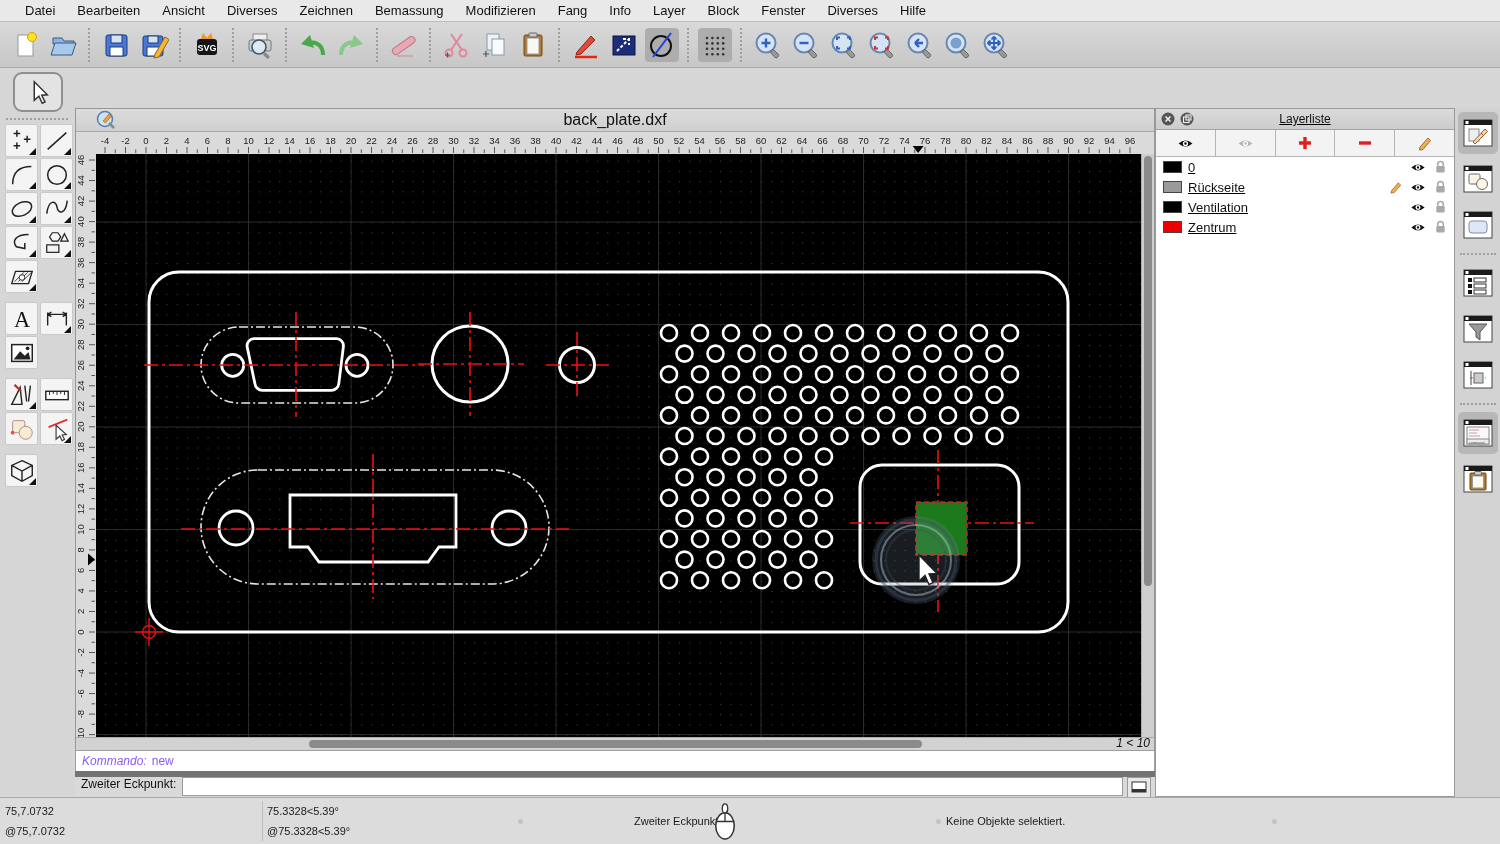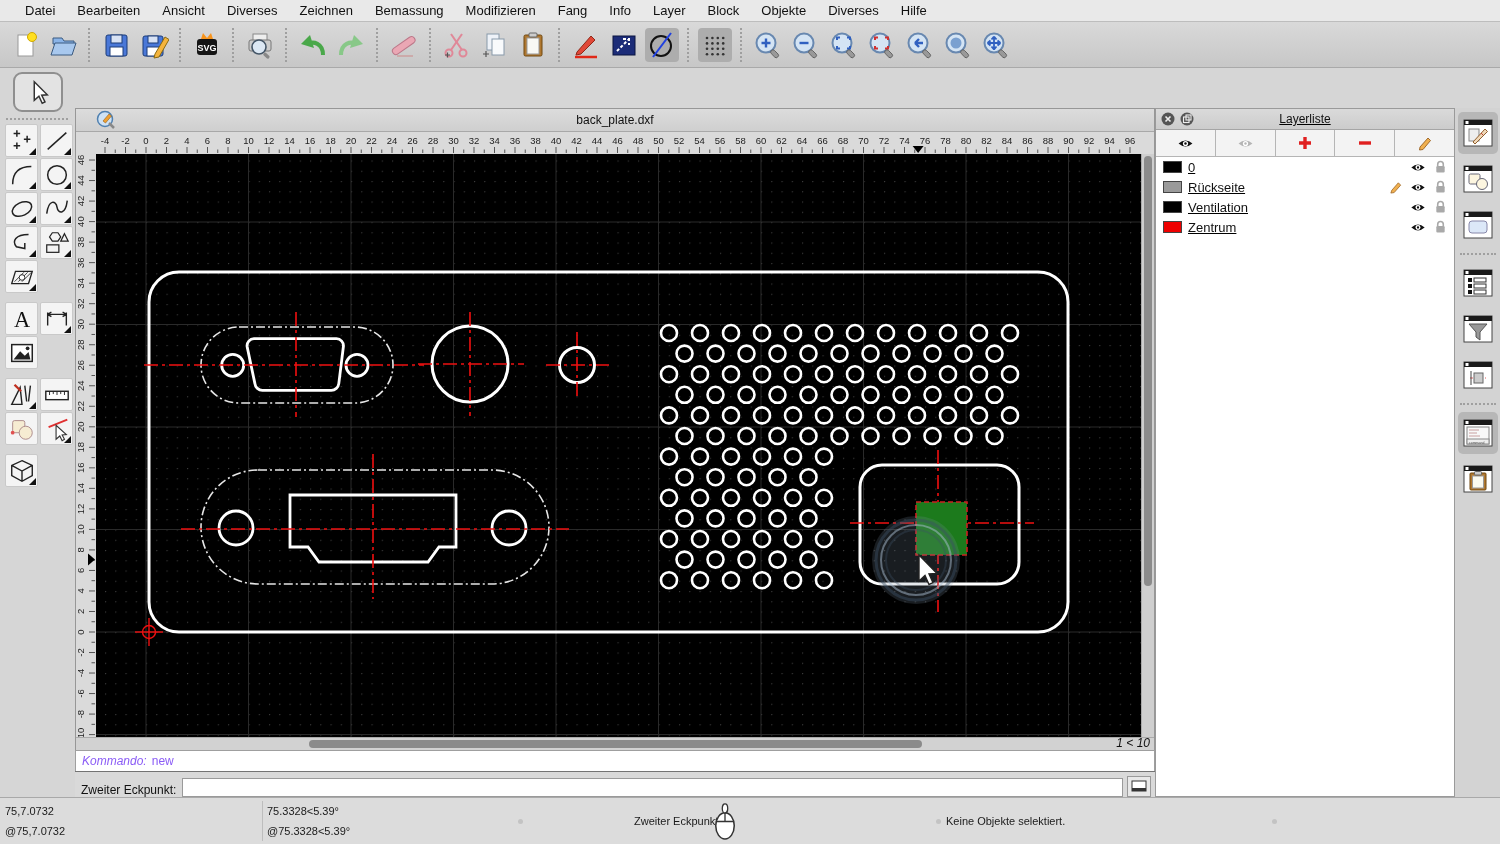--- a/index.html
+++ b/index.html
@@ -31,39 +31,39 @@
   .tool.sub:after{content:"";position:absolute;right:1px;bottom:1px;border-style:solid;
                   border-width:0 0 7px 7px;border-color:transparent transparent #111 transparent;}
   .tool.blank{visibility:hidden;}
   .tgap{height:8px;}
   
   .mdi{position:absolute;left:75px;top:108px;width:1080px;height:642px;background:#d8d8d8;
        border:1px solid #979797;box-sizing:border-box;}
   .mdi-header{height:22px;background:linear-gradient(#dcdcdc,#cfcfcf);border-bottom:1px solid #a8a8a8;
               display:flex;align-items:center;position:relative;}
   .mdi-header .doc-icon{position:absolute;left:20px;top:1px;width:20px;height:20px;}
-  .mdi-title{width:100%;text-align:center;font-size:12px;color:#111;}
+  .mdi-title{width:100%;text-align:center;font-size:16px;color:#111;}
   .ruler-row{height:22px;display:flex;background:#dadada;}
   .ruler-corner{width:20px;height:22px;}
   .hruler{width:1045px;height:22px;display:block;}
   .mdi-body{display:flex;height:583px;}
   .vruler{width:20px;height:583px;display:block;background:#dadada;}
   .canvas-wrap{width:1045px;height:583px;background:#000;}
   .vscroll{width:13px;height:583px;background:#cfcfcf;border-left:1px solid #ababab;box-sizing:border-box;position:relative;}
   .vthumb{position:absolute;left:2px;top:2px;width:8px;height:430px;background:#8b8b8b;border-radius:4px;}
   .hscroll-row{height:13px;background:#d2d2d2;border-top:1px solid #ababab;position:relative;box-sizing:border-box;font-style:italic;}
   .hscroll-track{position:absolute;left:20px;top:0;width:1019px;height:12px;}
   .hthumb{position:absolute;left:213px;top:2px;width:613px;height:8px;background:#8b8b8b;border-radius:4px;}
   .zoomlabel{position:absolute;right:4px;top:-2px;font-size:12px;color:#111;}
   
   .cmdarea{position:absolute;left:75px;top:750px;width:1080px;height:47px;}
   .cmd-history{height:21px;background:#fff;border:1px solid #9f9f9f;border-bottom:none;
                font-size:12px;color:#8b5cf6;display:flex;align-items:center;padding-left:6px;box-sizing:border-box;}
   .cmd-history .lab{font-style:italic;margin-right:5px;}
-  .cmd-prompt{height:26px;background:#d9d9d9;border-top:1px solid #737373;display:flex;align-items:flex-end;padding:0 4px;box-sizing:border-box;}
+  .cmd-prompt{height:26px;background:#d9d9d9;border-top:6px solid #737373;display:flex;align-items:flex-start;padding:0 4px;box-sizing:border-box;}
   .cmd-prompt .plab{font-size:12px;color:#111;margin:0 6px 0 2px;white-space:nowrap;}
   .cmd-input{flex:1;height:17px;border:1px solid #9a9a9a;background:#fff;font-size:12px;padding:0 3px;outline:none;}
   .cmd-btn{width:22px;height:19px;margin-left:4px;background:#e8e8e8;border:1px solid #9a9a9a;
            display:flex;align-items:center;justify-content:center;}
   
   .layerpanel{position:absolute;left:1155px;top:108px;width:300px;height:689px;background:#fff;
               border:1px solid #9a9a9a;box-sizing:border-box;text-decoration:underline;}
   .lp-header{height:20px;background:linear-gradient(#dadada,#cccccc);border-bottom:1px solid #a5a5a5;
              position:relative;display:flex;align-items:center;}
   .lp-title{width:100%;text-align:center;font-size:12px;color:#111;}
@@ -101,21 +101,21 @@
       <span class="mi">Bearbeiten</span>
       <span class="mi">Ansicht</span>
       <span class="mi">Diverses</span>
       <span class="mi">Zeichnen</span>
       <span class="mi">Bemassung</span>
       <span class="mi">Modifizieren</span>
       <span class="mi">Fang</span>
       <span class="mi">Info</span>
       <span class="mi">Layer</span>
       <span class="mi">Block</span>
-      <span class="mi">Objekte</span>
+      <span class="mi">Fenster</span>
       <span class="mi">Diverses</span>
       <span class="mi">Hilfe</span>
     </div>
 
   <div class="toolbar" id="toolbar">
       <div class="tbtn">
         <svg viewBox="0 0 30 30" width="30" height="30">
           <rect x="8" y="5" width="15" height="21" fill="#fff" stroke="#999"></rect>
           <circle cx="22" cy="7" r="4.5" fill="#ffdf20" stroke="#d0a800"></circle>
         </svg>

